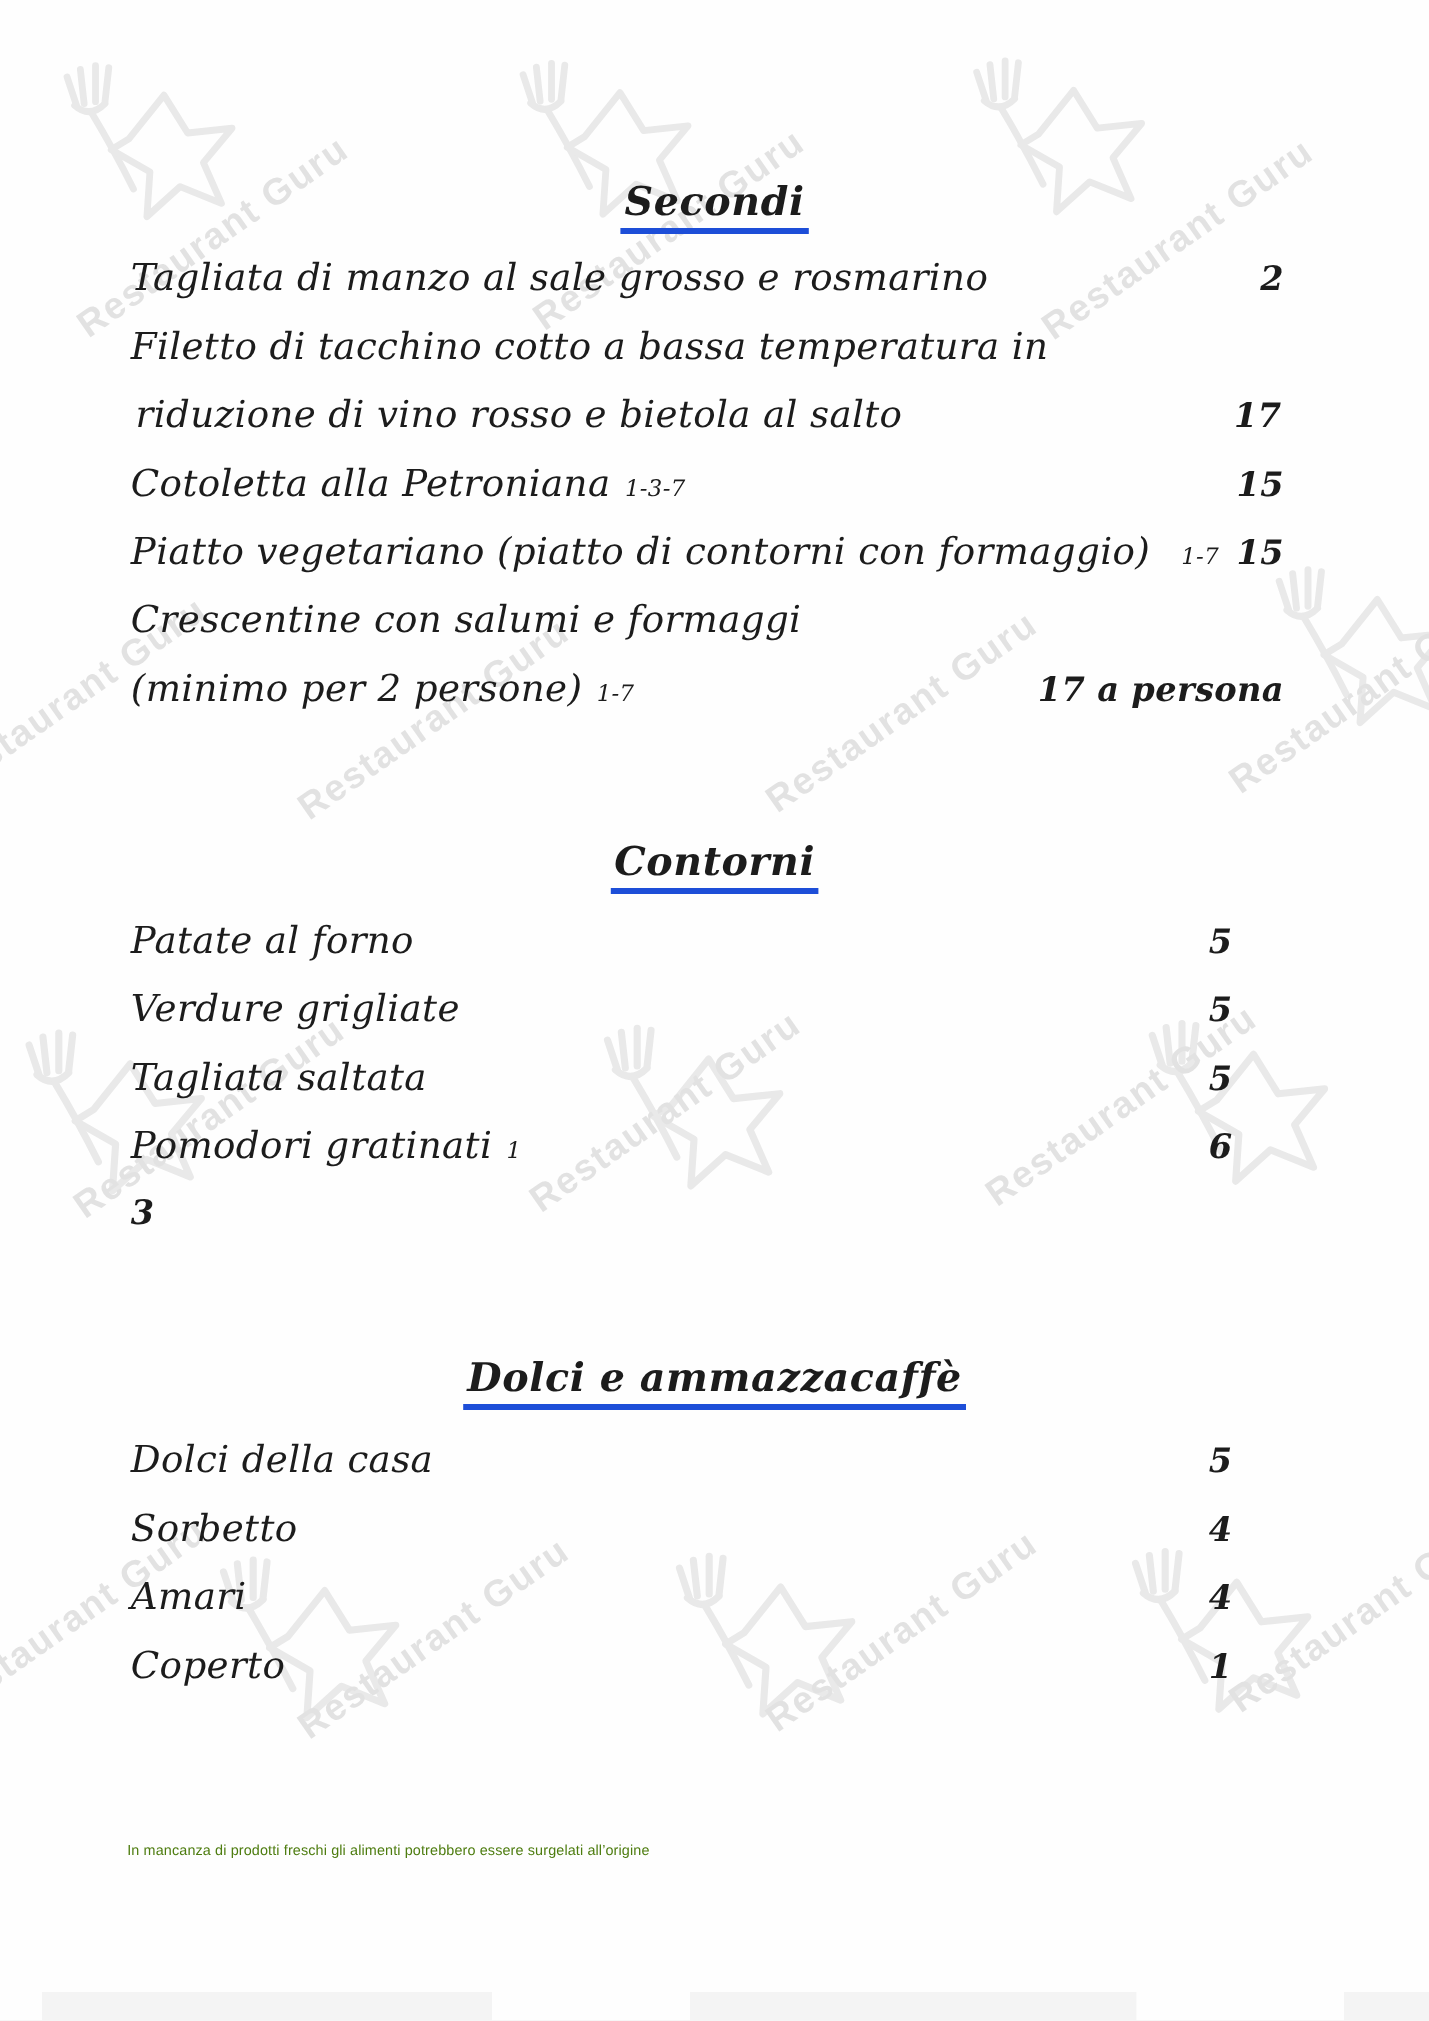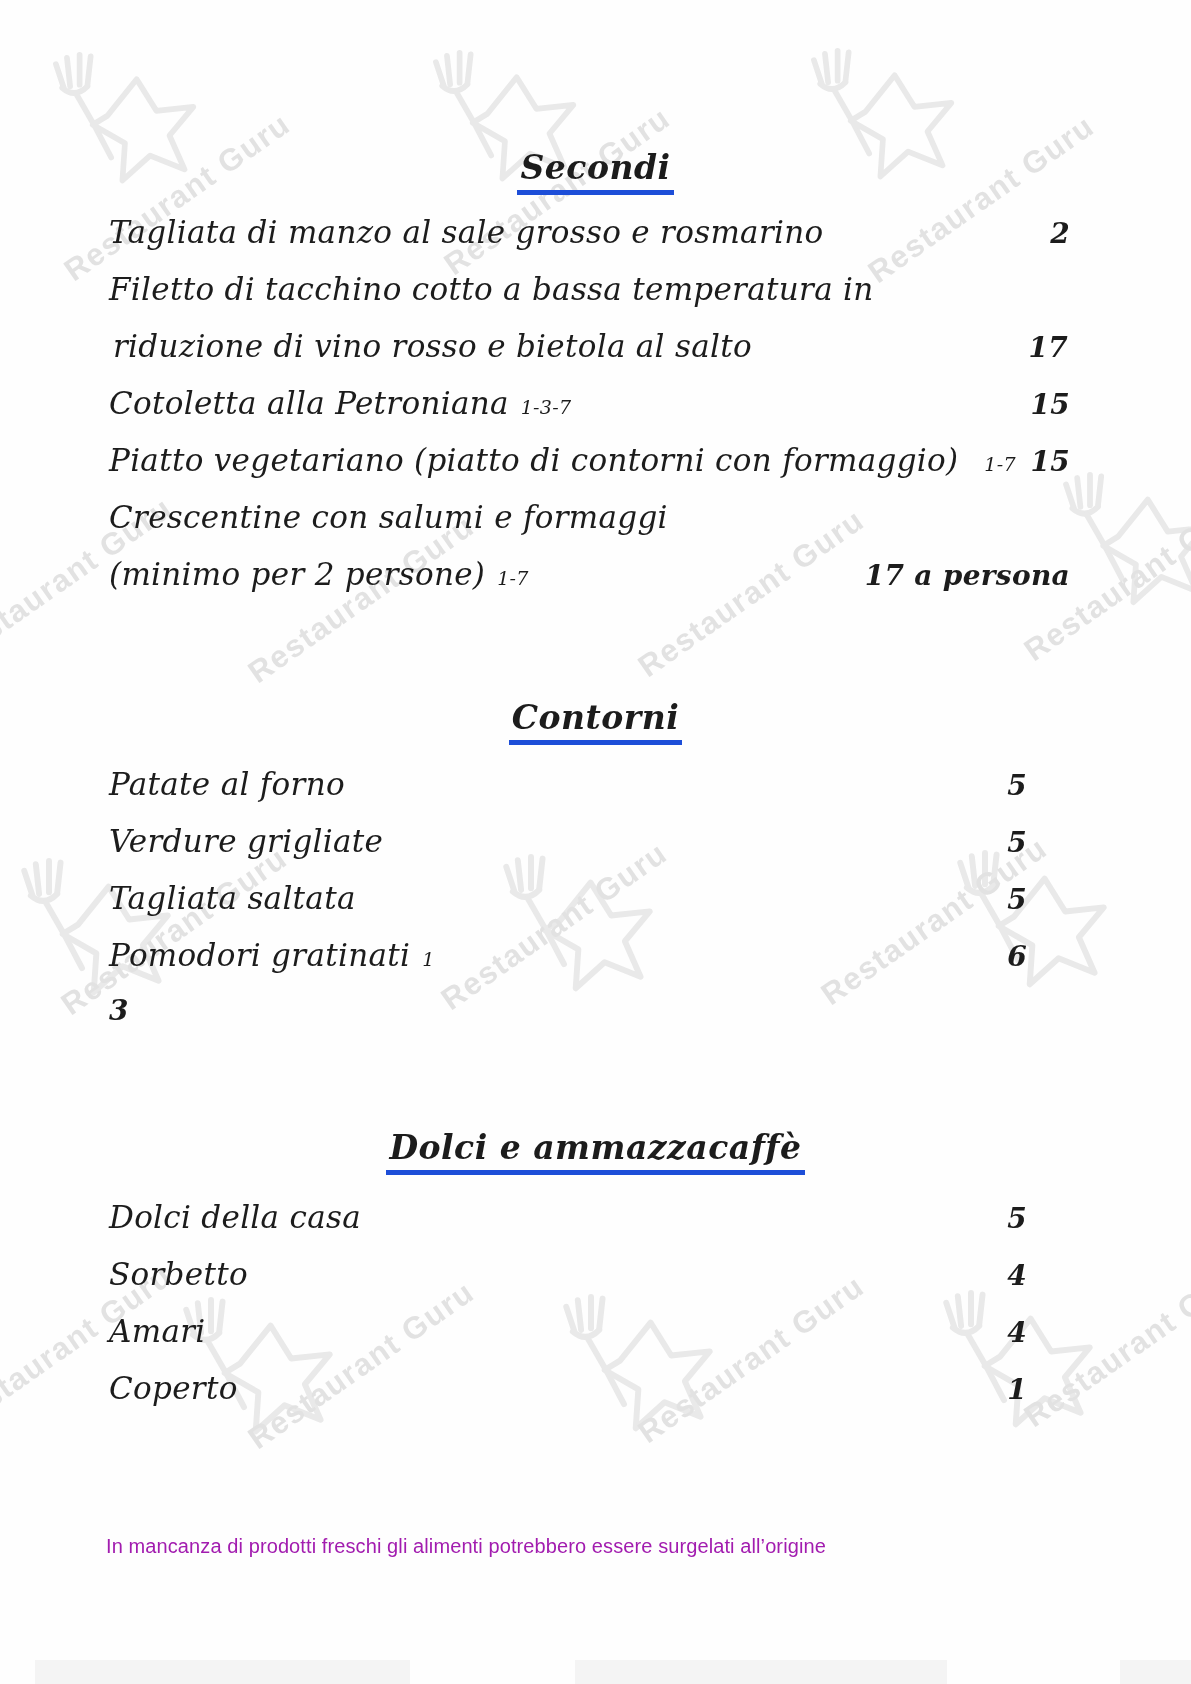--- a/index.html
+++ b/index.html
@@ -17,21 +17,21 @@
           font-size:33px;font-weight:700;font-style:italic;letter-spacing:.5px;}
   .stitle .u{border-bottom:5px solid #1d4ed8;padding:0 3px 3px 3px;}
   .row{position:absolute;left:109px;width:961px;display:flex;justify-content:space-between;
        align-items:baseline;font-style:italic;font-size:31px;line-height:1.2;letter-spacing:.3px;}
   .itext{white-space:nowrap;}
   .allergen{font-size:19px;margin-left:12px;}
   .allergen:empty{margin-left:0;}
   .price{font-weight:700;font-size:28px;font-style:italic;white-space:nowrap;}
   .inset .price{margin-right:43px;}  
   .footer{position:absolute;left:106px;top:1535px;font-family:"Liberation Sans",sans-serif;
-          font-size:20px;font-style:normal;color:#a21caf;letter-spacing:.1px;}
+          font-size:12px;font-style:normal;color:#4d7c0f;letter-spacing:.1px;}
 </style>
 </head>
 <body>
 
 <div id="page">
 
   <svg width="0" height="0" style="position:absolute">
     <defs>
       <g id="starfork" fill="none" stroke="#e9e9e9" stroke-width="3.6" stroke-linecap="round" stroke-linejoin="round">
         <path d="M5,9 L10,24"></path>

